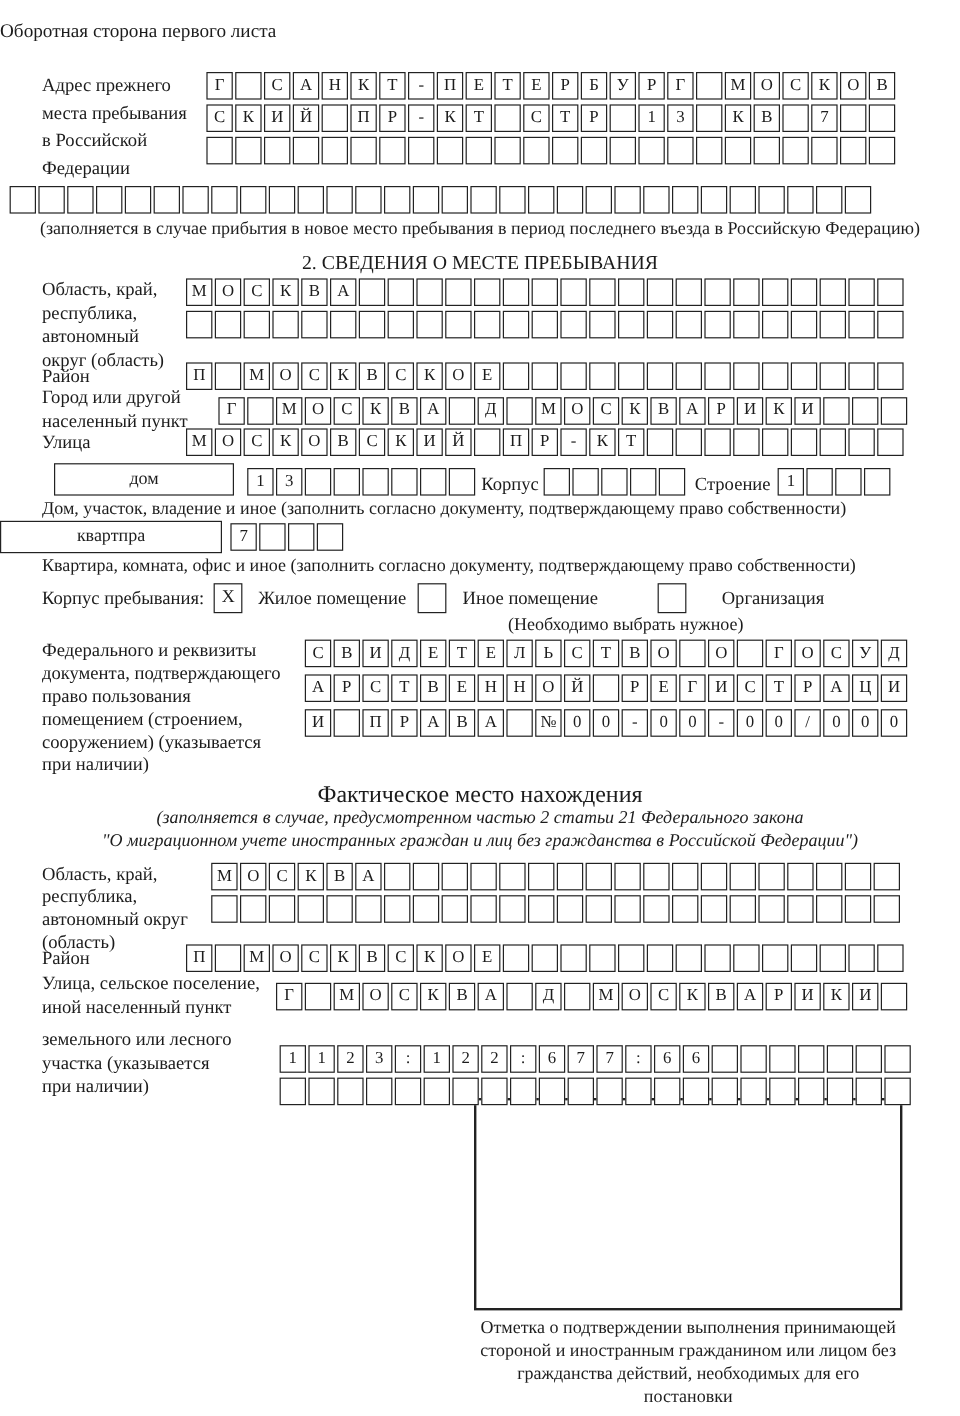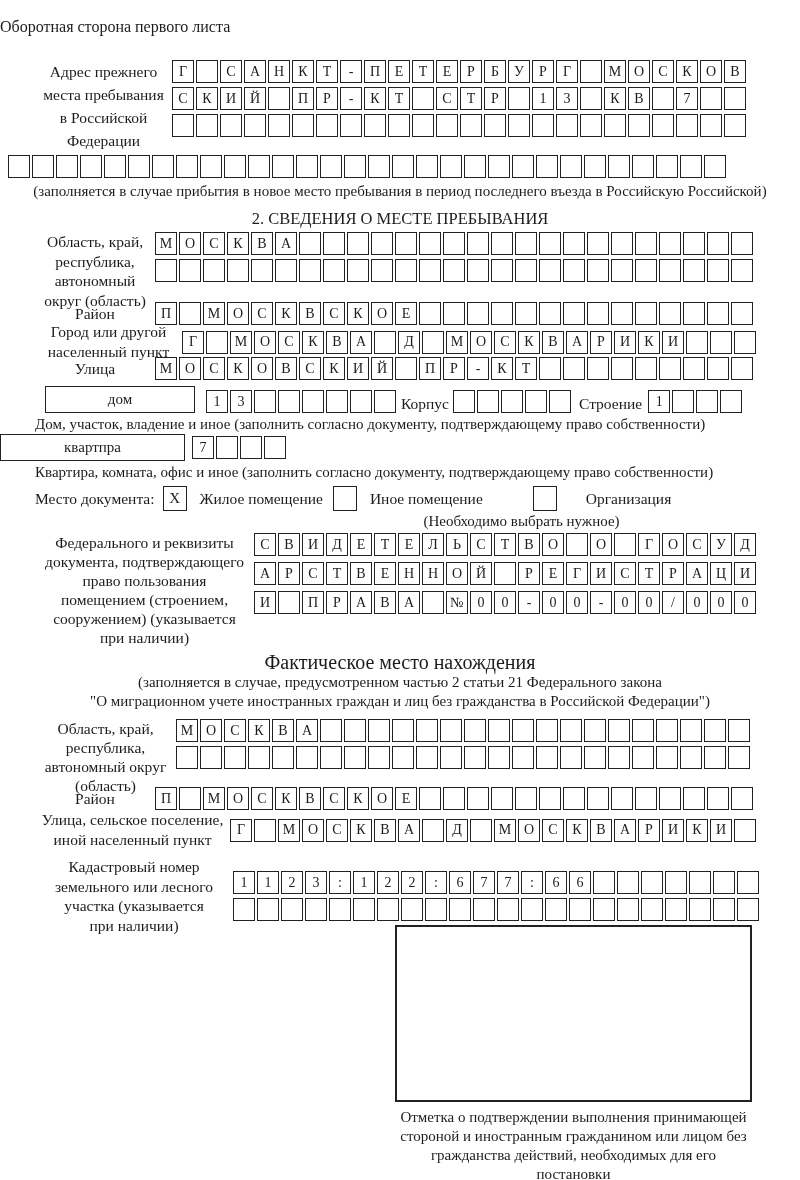--- a/index.html
+++ b/index.html
@@ -5,21 +5,21 @@
   html,body{margin:0;padding:0;}
   body{
     width:800px;height:1180px;background:#ffffff;color:#1c1c1c;
     font-family:"Liberation Serif","DejaVu Serif",serif;
     font-size:15.5px;overflow:hidden;
   }
   .hdr{padding-top:16px;padding-right:42px;text-align:left;font-size:16px;line-height:22px;}
   .hdr{margin-bottom:22px;}
 
   .formrow{display:flex;align-items:flex-start;padding-left:35px;}
-  .lbl{flex:0 0 auto;line-height:19.5px;text-align:center;}
+  .lbl{flex:0 0 auto;line-height:19.5px;}
   .lbl1{line-height:23px;}
   .w137{width:137px;}
   .w120{width:120px;}
   .w147{width:147px;}
   .w141{width:141px;}
   .w195{width:195px;}
   .w198{width:198px;}
   .w219{width:219px;}
 
   .cellrow{display:flex;gap:2px;margin-bottom:4px;}
@@ -53,21 +53,21 @@
     width:24px;height:25px;border:1.5px solid #222;box-sizing:border-box;
     display:flex;align-items:center;justify-content:center;font-size:15px;
   }
   .needed{margin-left:243px;margin-top:1px;text-align:center;}
 
   .docblock{margin-top:2px;}
   .docblock .lbl{line-height:19px;}
   .docblock .cellrow{margin-bottom:6px;}
 
   .fact-title{margin-top:4px;font-size:20px;line-height:22px;}
-  .fact-note{line-height:19px;}
+  .fact-note{line-height:19px;font-style:italic;}
 
   .factregion{margin-top:8px;}
   .factregion .lbl{line-height:19px;}
   .cadastral{margin-top:7px;}
   .cadastral .rows{margin-top:14px;}
 
   .stampwrap{margin-left:395px;margin-top:-10px;width:357px;}
   .stampbox{width:357px;height:177px;border:2px solid #222;box-sizing:border-box;}
   .stampnote{margin-top:6px;line-height:19px;font-size:15px;}
 </style>
@@ -189,21 +189,21 @@
     <span class="cell"></span>
     <span class="cell"></span>
     <span class="cell"></span>
     <span class="cell"></span>
     <span class="cell"></span>
     <span class="cell"></span>
     <span class="cell"></span>
     <span class="cell"></span>
     <span class="cell"></span>
   </div>
-<div class="caption center">(заполняется в случае прибытия в новое место пребывания в период последнего въезда в Российскую Российской)</div>
+<div class="caption center">(заполняется в случае прибытия в новое место пребывания в период последнего въезда в Российскую Федерацию)</div>
 
 <div class="title center bold">2. СВЕДЕНИЯ О МЕСТЕ ПРЕБЫВАНИЯ</div>
 
 <div class="formrow regionblock">
   <div class="lbl w120">
     <div>Область, край,</div>
     <div>республика,</div>
     <div>автономный</div>
     <div>округ (область)</div>
   </div>
@@ -399,21 +399,21 @@
   <div class="cellrow" style="margin-left:7px;margin-bottom:0">
       <span class="cell">7</span>
       <span class="cell"></span>
       <span class="cell"></span>
       <span class="cell"></span>
     </div>
 </div>
 <div class="caption note-left">Квартира, комната, офис и иное (заполнить согласно документу, подтверждающему право собственности)</div>
 
 <div class="premises">
-  <span>Место документа:</span>
+  <span>Корпус пребывания:</span>
   <span class="checkbox" style="margin-left:8px">X</span>
   <span style="margin-left:13px">Жилое помещение</span>
   <span class="checkbox" style="margin-left:10px"></span>
   <span style="margin-left:13px">Иное помещение</span>
   <span class="checkbox" style="margin-left:50px"></span>
   <span style="margin-left:29px">Организация</span>
 </div>
 <div class="caption needed">(Необходимо выбрать нужное)</div>
 
 <div class="formrow docblock">
@@ -622,21 +622,20 @@
       <span class="cell">Р</span>
       <span class="cell">И</span>
       <span class="cell">К</span>
       <span class="cell">И</span>
       <span class="cell"></span>
     </div>
 </div>
 
 <div class="formrow cadastral">
   <div class="lbl w198">
-    <div>Кадастровый номер</div>
     <div>земельного или лесного</div>
     <div>участка (указывается</div>
     <div>при наличии)</div>
   </div>
   <div class="rows">
     <div class="cellrow">
         <span class="cell">1</span>
         <span class="cell">1</span>
         <span class="cell">2</span>
         <span class="cell">3</span>

